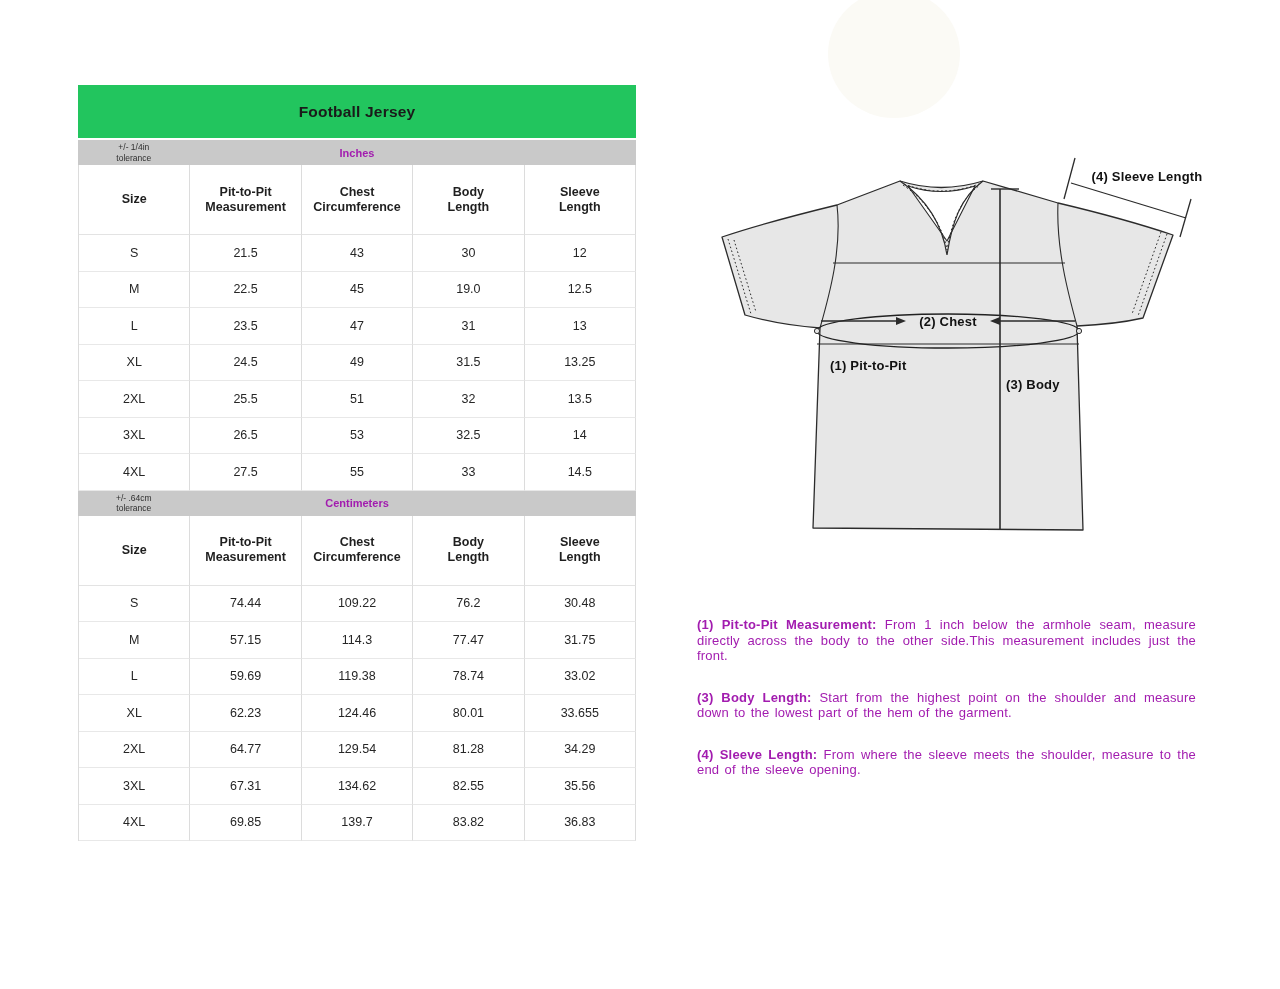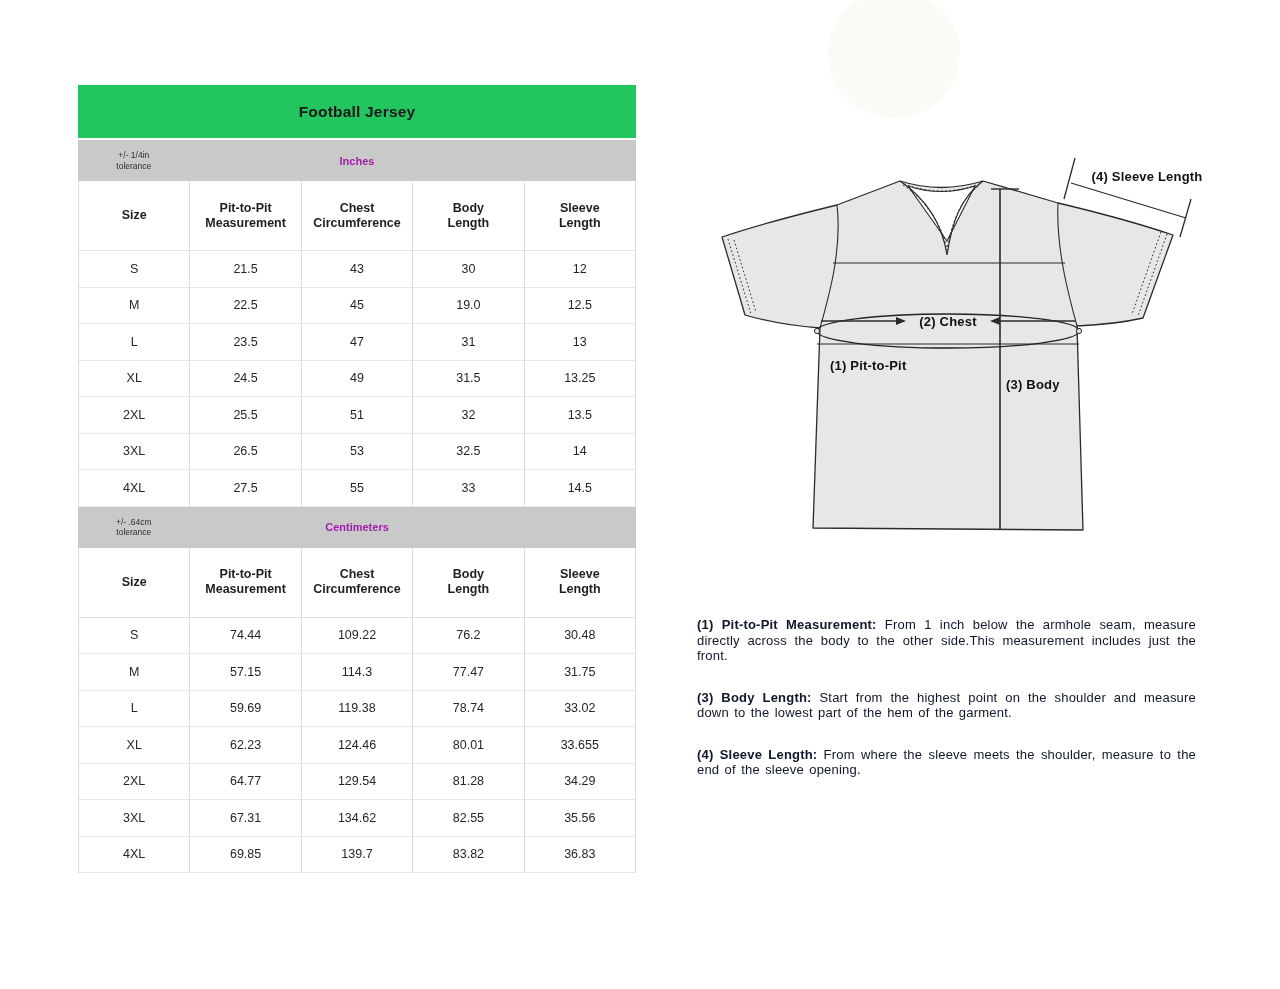--- a/index.html
+++ b/index.html
@@ -19,21 +19,21 @@
   }
   
   .chart { position:absolute; left:78px; top:85px; width:558px; }
   .chart-title {
     height:53px; background:#22c55e;
     display:flex; align-items:center; justify-content:center;
     font-weight:bold; font-size:15.5px; color:#1a1a1a;
     margin-bottom:2px; letter-spacing:0.2px;
   }
   .band {
-    position:relative; height:41px; background:#c9c9c9;
+    position:relative; height:25px; background:#c9c9c9;
     display:flex; align-items:center; justify-content:center;
   }
   .band .tolerance {
     position:absolute; left:0; top:0; width:20%; height:100%;
     display:flex; align-items:center; justify-content:center;
     font-size:8.5px; line-height:10.5px; color:#2e2e2e;
     white-space:pre-line; text-align:center;
   }
   .band .unit { font-weight:bold; font-size:11px; color:#a21caf; }
   .thead, .tr { display:grid; grid-template-columns:repeat(5,1fr); border-left:1px solid #dcdcdc; }
@@ -50,21 +50,21 @@
   }
   
   .diagram { position:absolute; left:690px; top:138px; }
   .dlabel {
     font-family:"Liberation Sans", sans-serif;
     font-weight:bold; font-size:13px; fill:#111111; letter-spacing:0.2px;
   }
   
   .descriptions {
     position:absolute; left:697px; top:617px; width:499px;
-    font-size:13px; line-height:15.5px; color:#0f172a;
+    font-size:13px; line-height:15.5px; color:#a21caf;
   }
   .descriptions p {
     margin:0 0 26px 0; text-align:justify;
     letter-spacing:0.2px; word-spacing:1.5px;
   }
   .descriptions strong { font-weight:bold; }
 </style>
 </head>
 <body>
 

